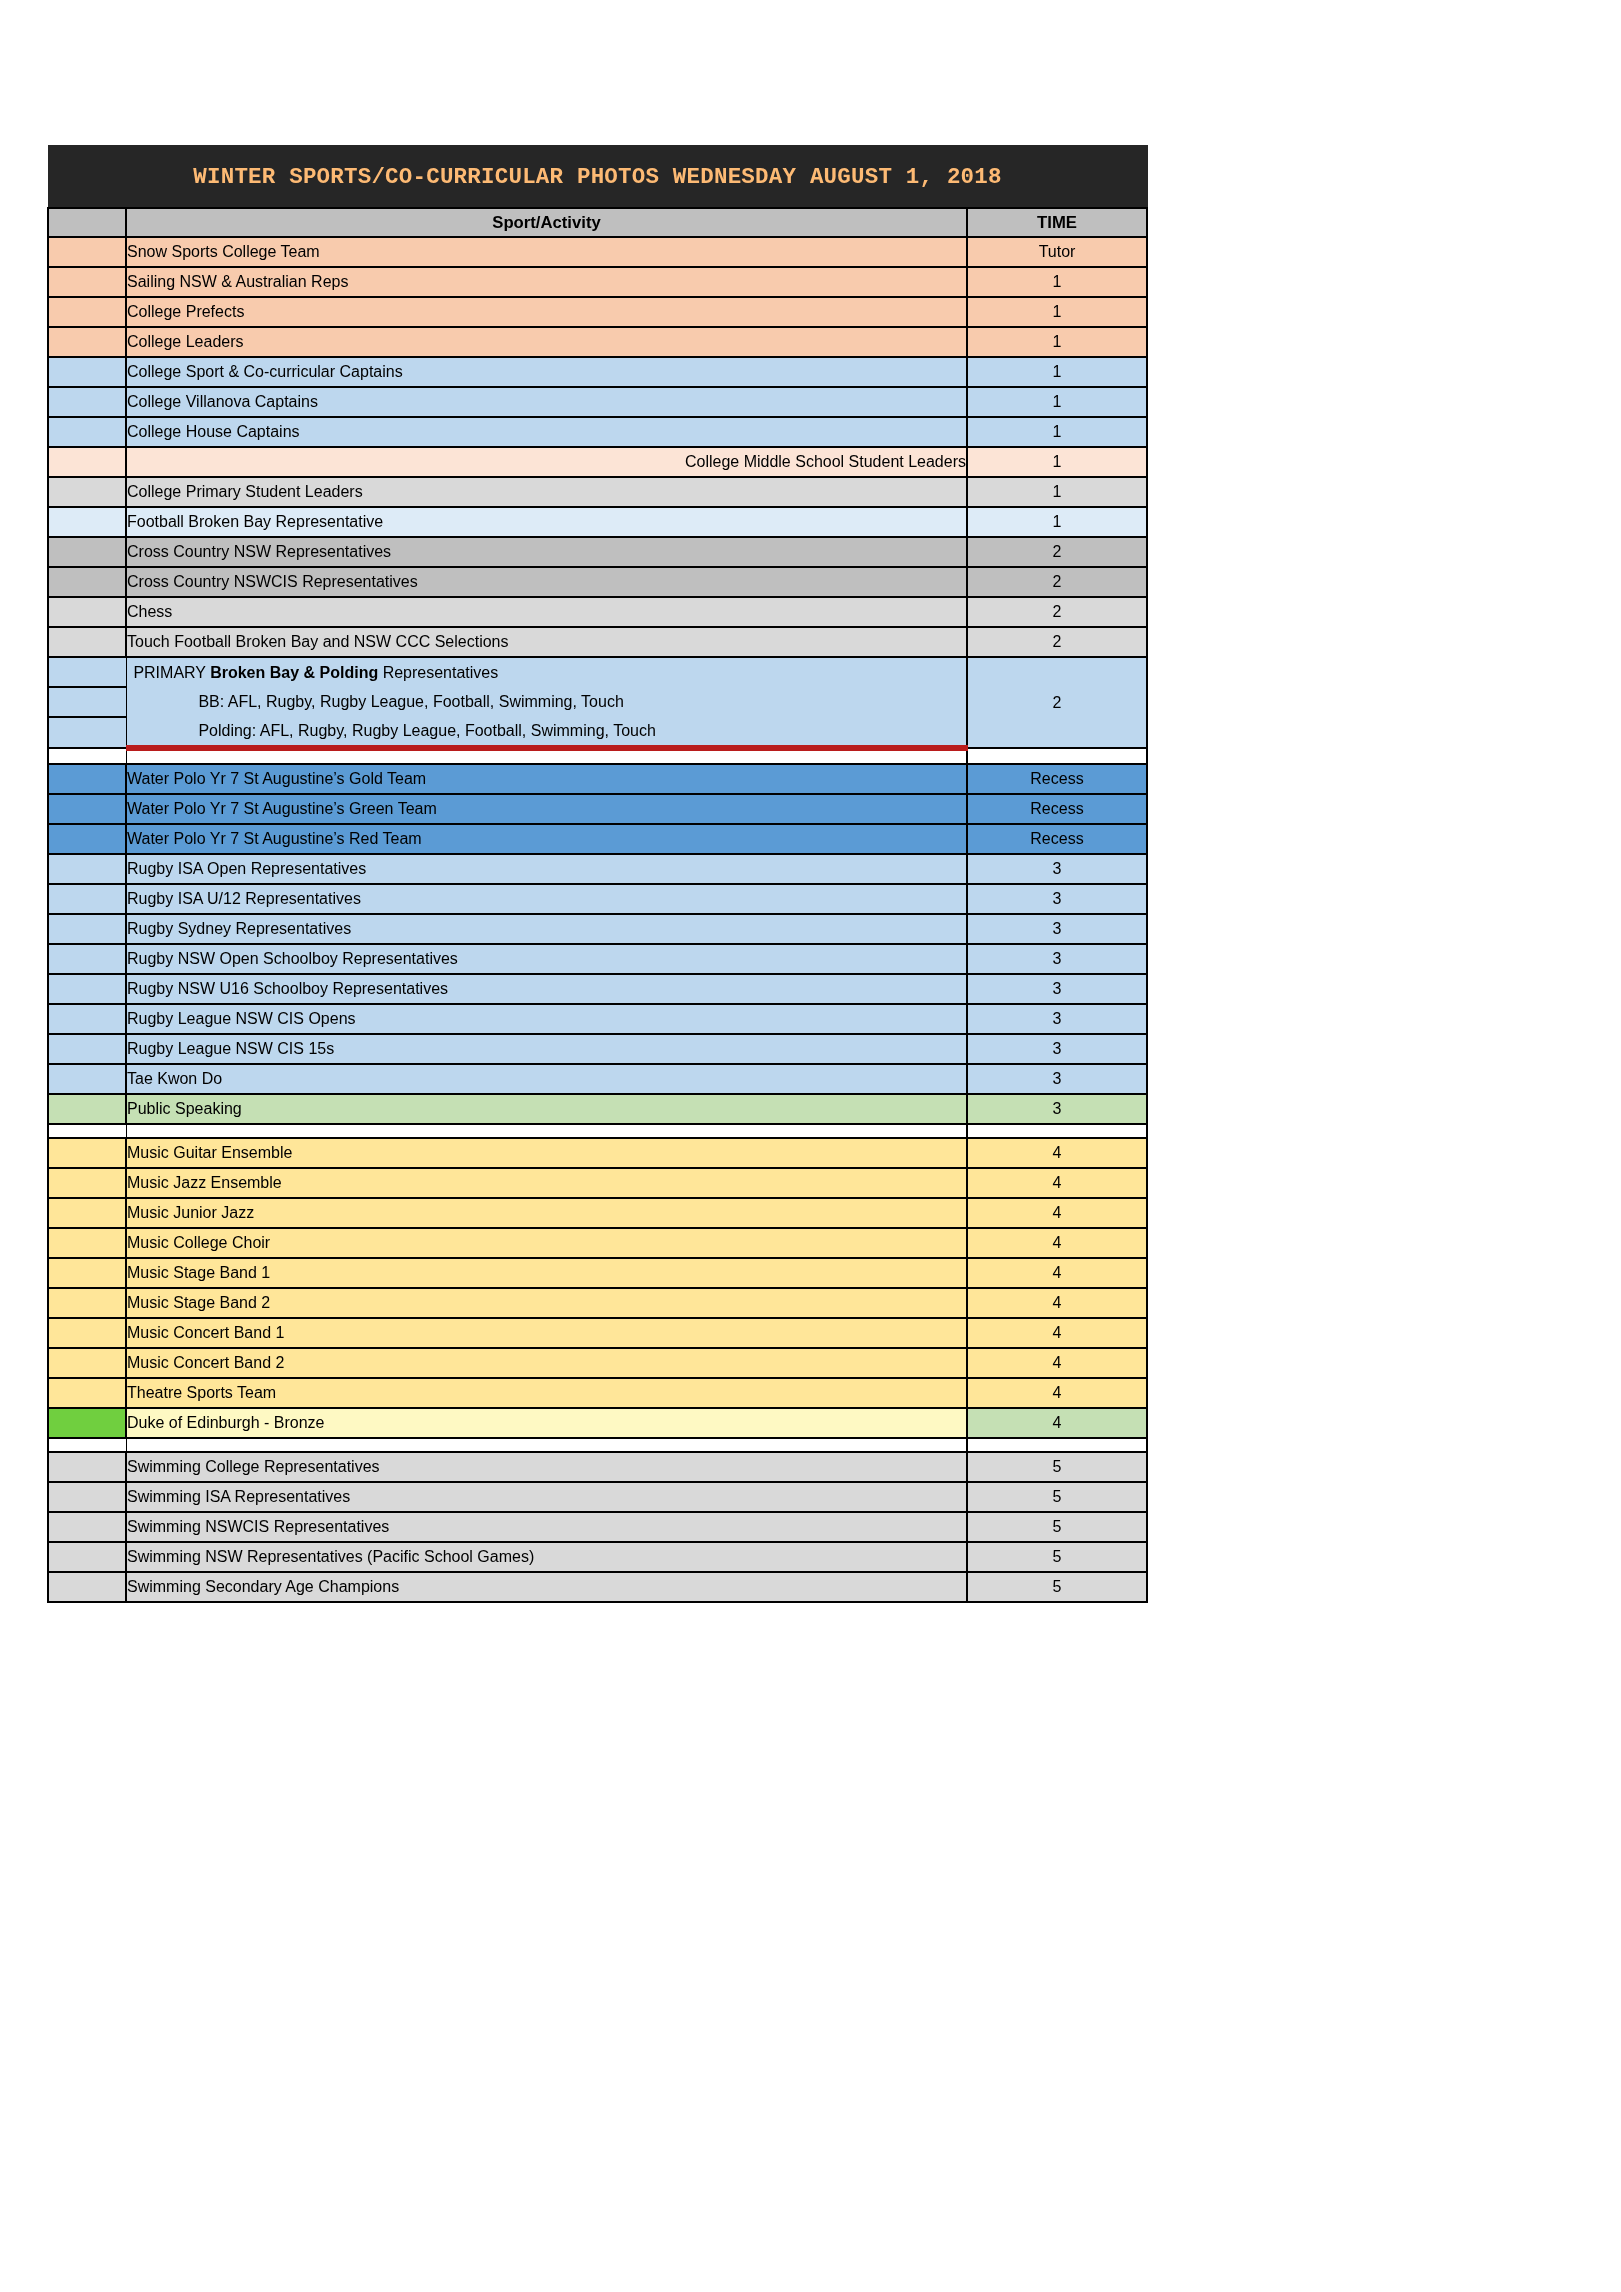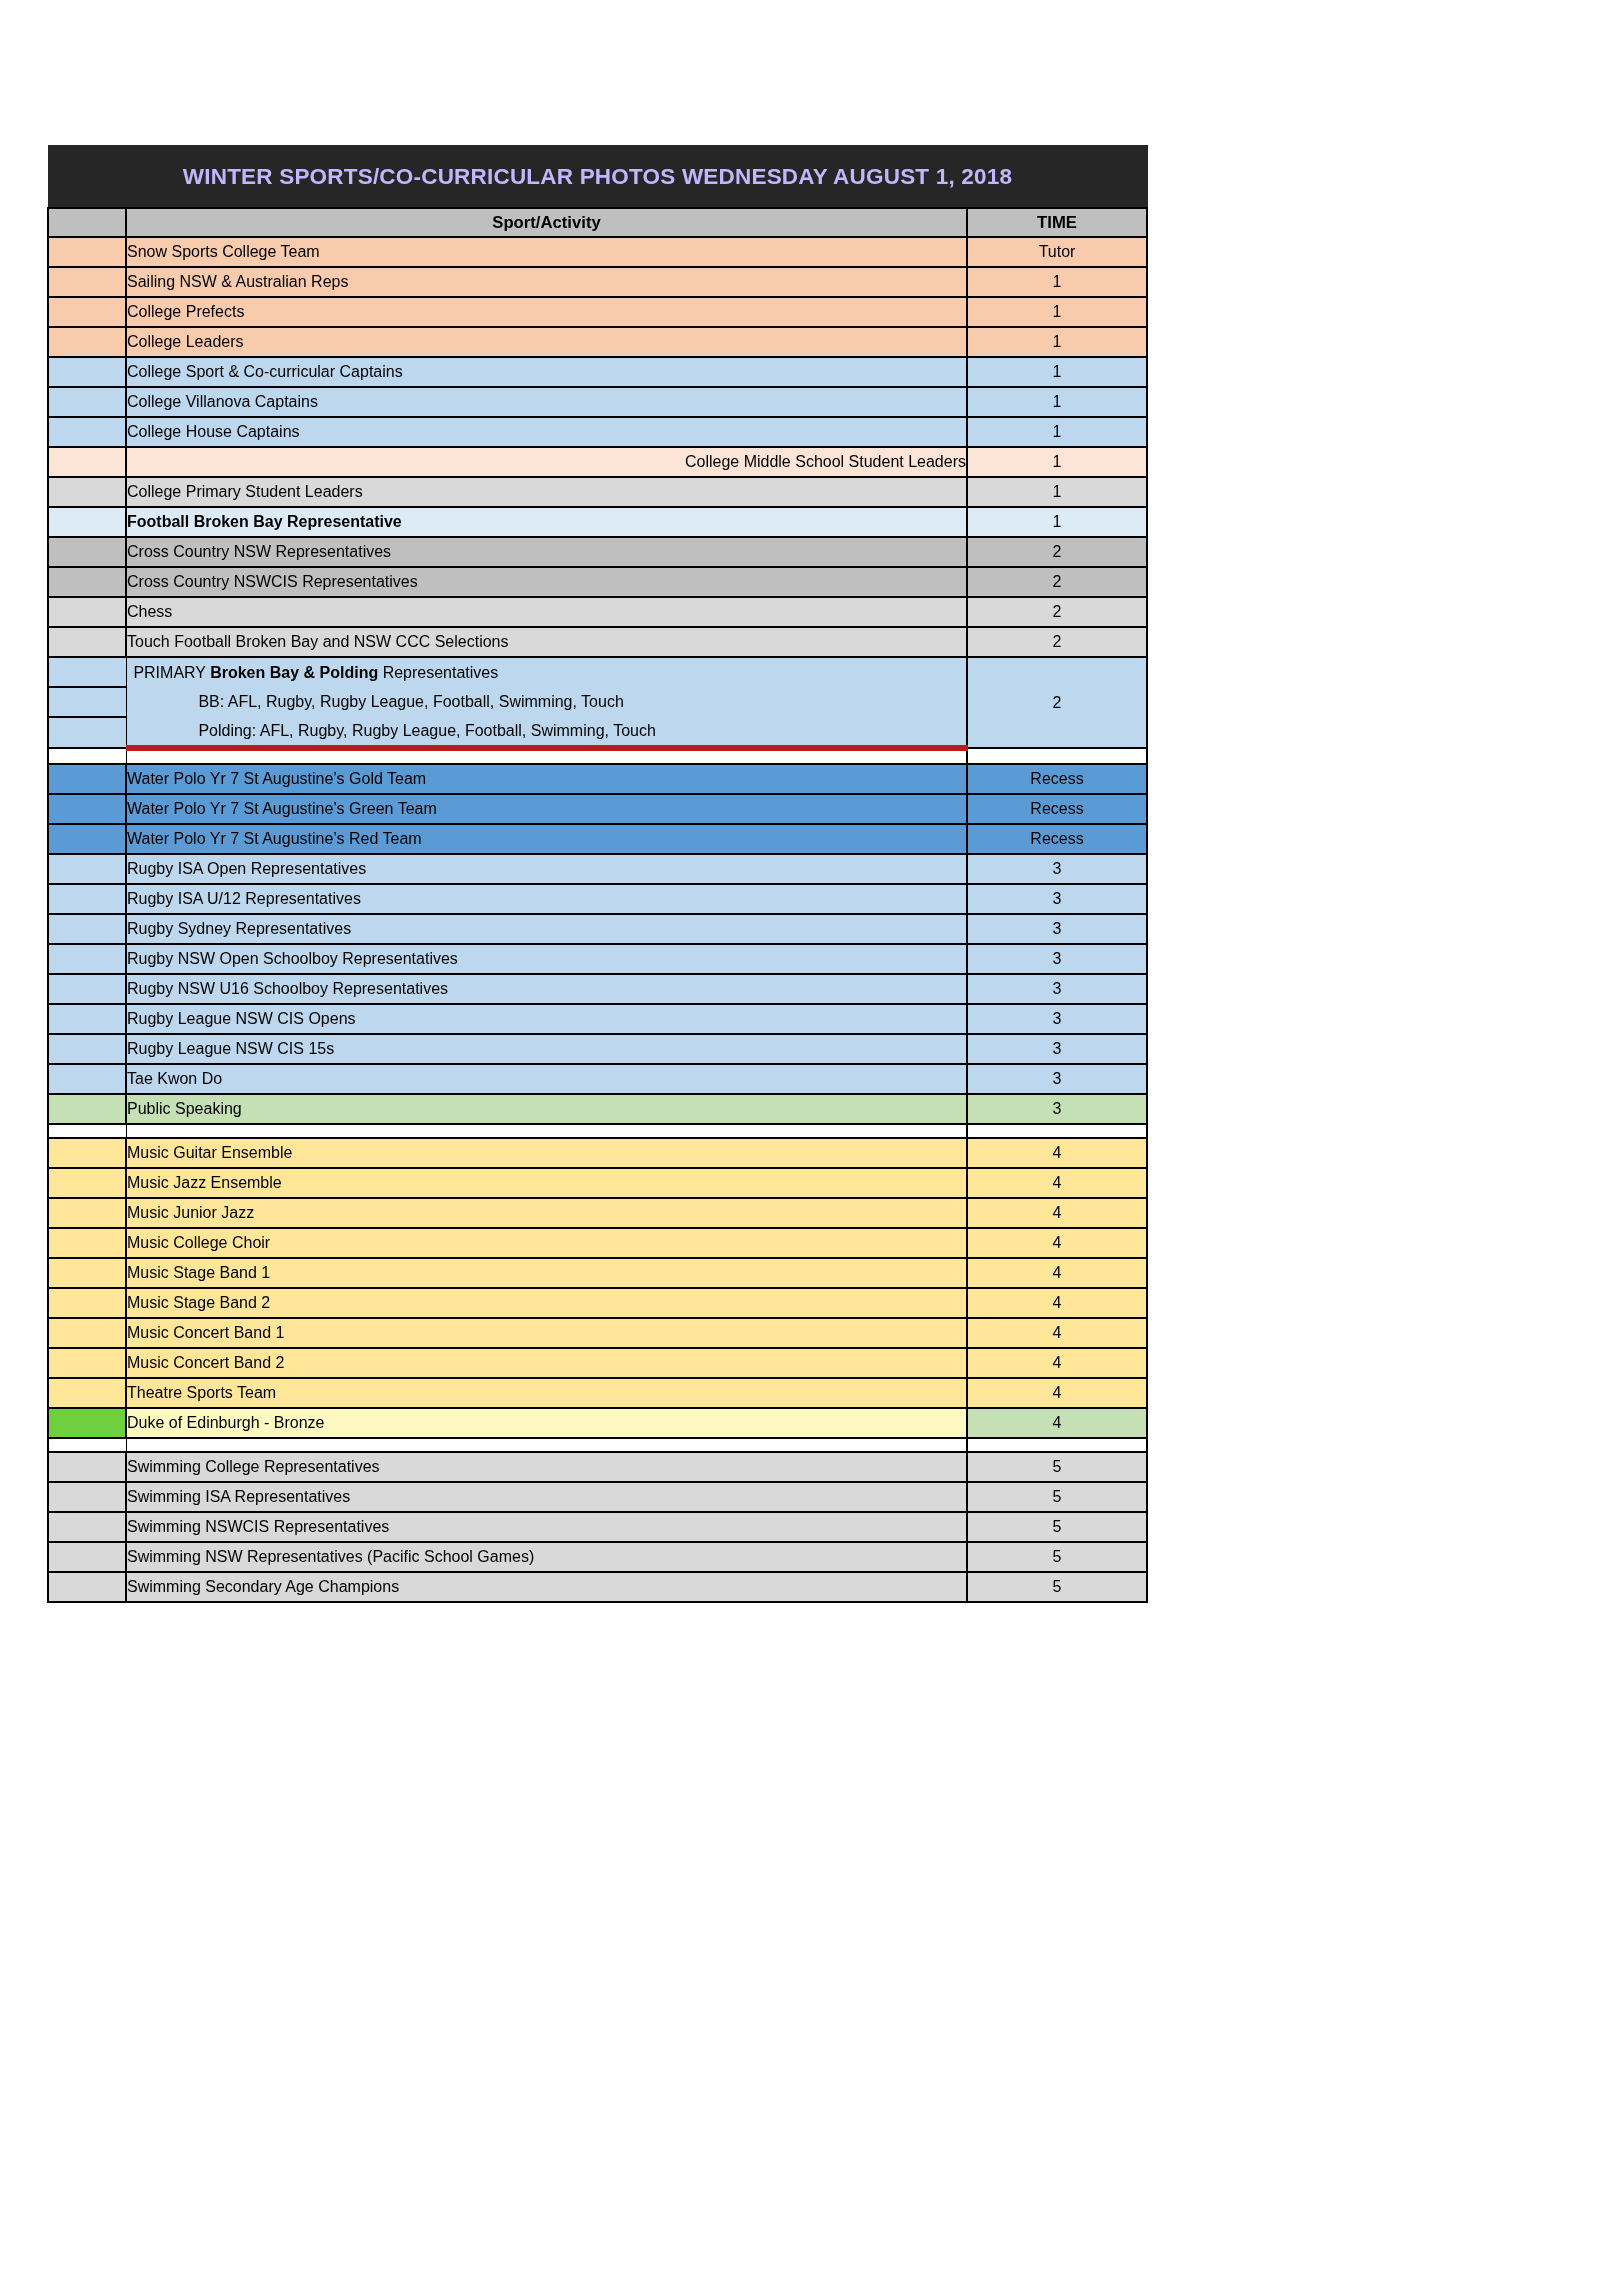--- a/index.html
+++ b/index.html
@@ -29,28 +29,29 @@
     border-collapse: collapse;
     table-layout: fixed;
   }
   #doc-table col.c-narrow { width: 78px; }
   #doc-table col.c-main   { width: 841px; }
   #doc-table col.c-time   { width: 180px; }
 
   
   tr.title-row td {
     background: #262626;
-    color: #c4b5fd;
+    color: #fdba74;
     font-size: 22.5px;
     font-weight: bold;
     text-align: center;
     letter-spacing: 0.2px;
     height: 61px;
     padding: 0;
     border: 1px solid #262626;
+    font-family: Liberation Mono, monospace;
   }
 
   
   tr.header-row td {
     background: #bfbfbf;
     color: #000000;
     font-size: 16.7px;
     font-weight: bold;
     text-align: center;
     height: 27.4px;
@@ -192,21 +193,21 @@
           <td class="cell-main" style="background: rgb(252, 228, 214); text-align: right;">College Middle School Student Leaders</td>
           <td class="cell-time" style="background: rgb(252, 228, 214);">1</td>
         </tr>
         <tr class="data-row">
           <td class="cell-narrow" style="background: rgb(217, 217, 217);"></td>
           <td class="cell-main" style="background: rgb(217, 217, 217);">College Primary Student Leaders</td>
           <td class="cell-time" style="background: rgb(217, 217, 217);">1</td>
         </tr>
         <tr class="data-row">
           <td class="cell-narrow" style="background: rgb(221, 235, 247);"></td>
-          <td class="cell-main" style="background: rgb(221, 235, 247); font-weight: bold;">Football Broken Bay Representative</td>
+          <td class="cell-main" style="background: rgb(221, 235, 247);">Football Broken Bay Representative</td>
           <td class="cell-time" style="background: rgb(221, 235, 247);">1</td>
         </tr>
         <tr class="data-row">
           <td class="cell-narrow" style="background: rgb(191, 191, 191);"></td>
           <td class="cell-main" style="background: rgb(191, 191, 191);">Cross Country  NSW Representatives</td>
           <td class="cell-time" style="background: rgb(191, 191, 191);">2</td>
         </tr>
         <tr class="data-row">
           <td class="cell-narrow" style="background: rgb(191, 191, 191);"></td>
           <td class="cell-main" style="background: rgb(191, 191, 191);">Cross Country  NSWCIS Representatives</td>

